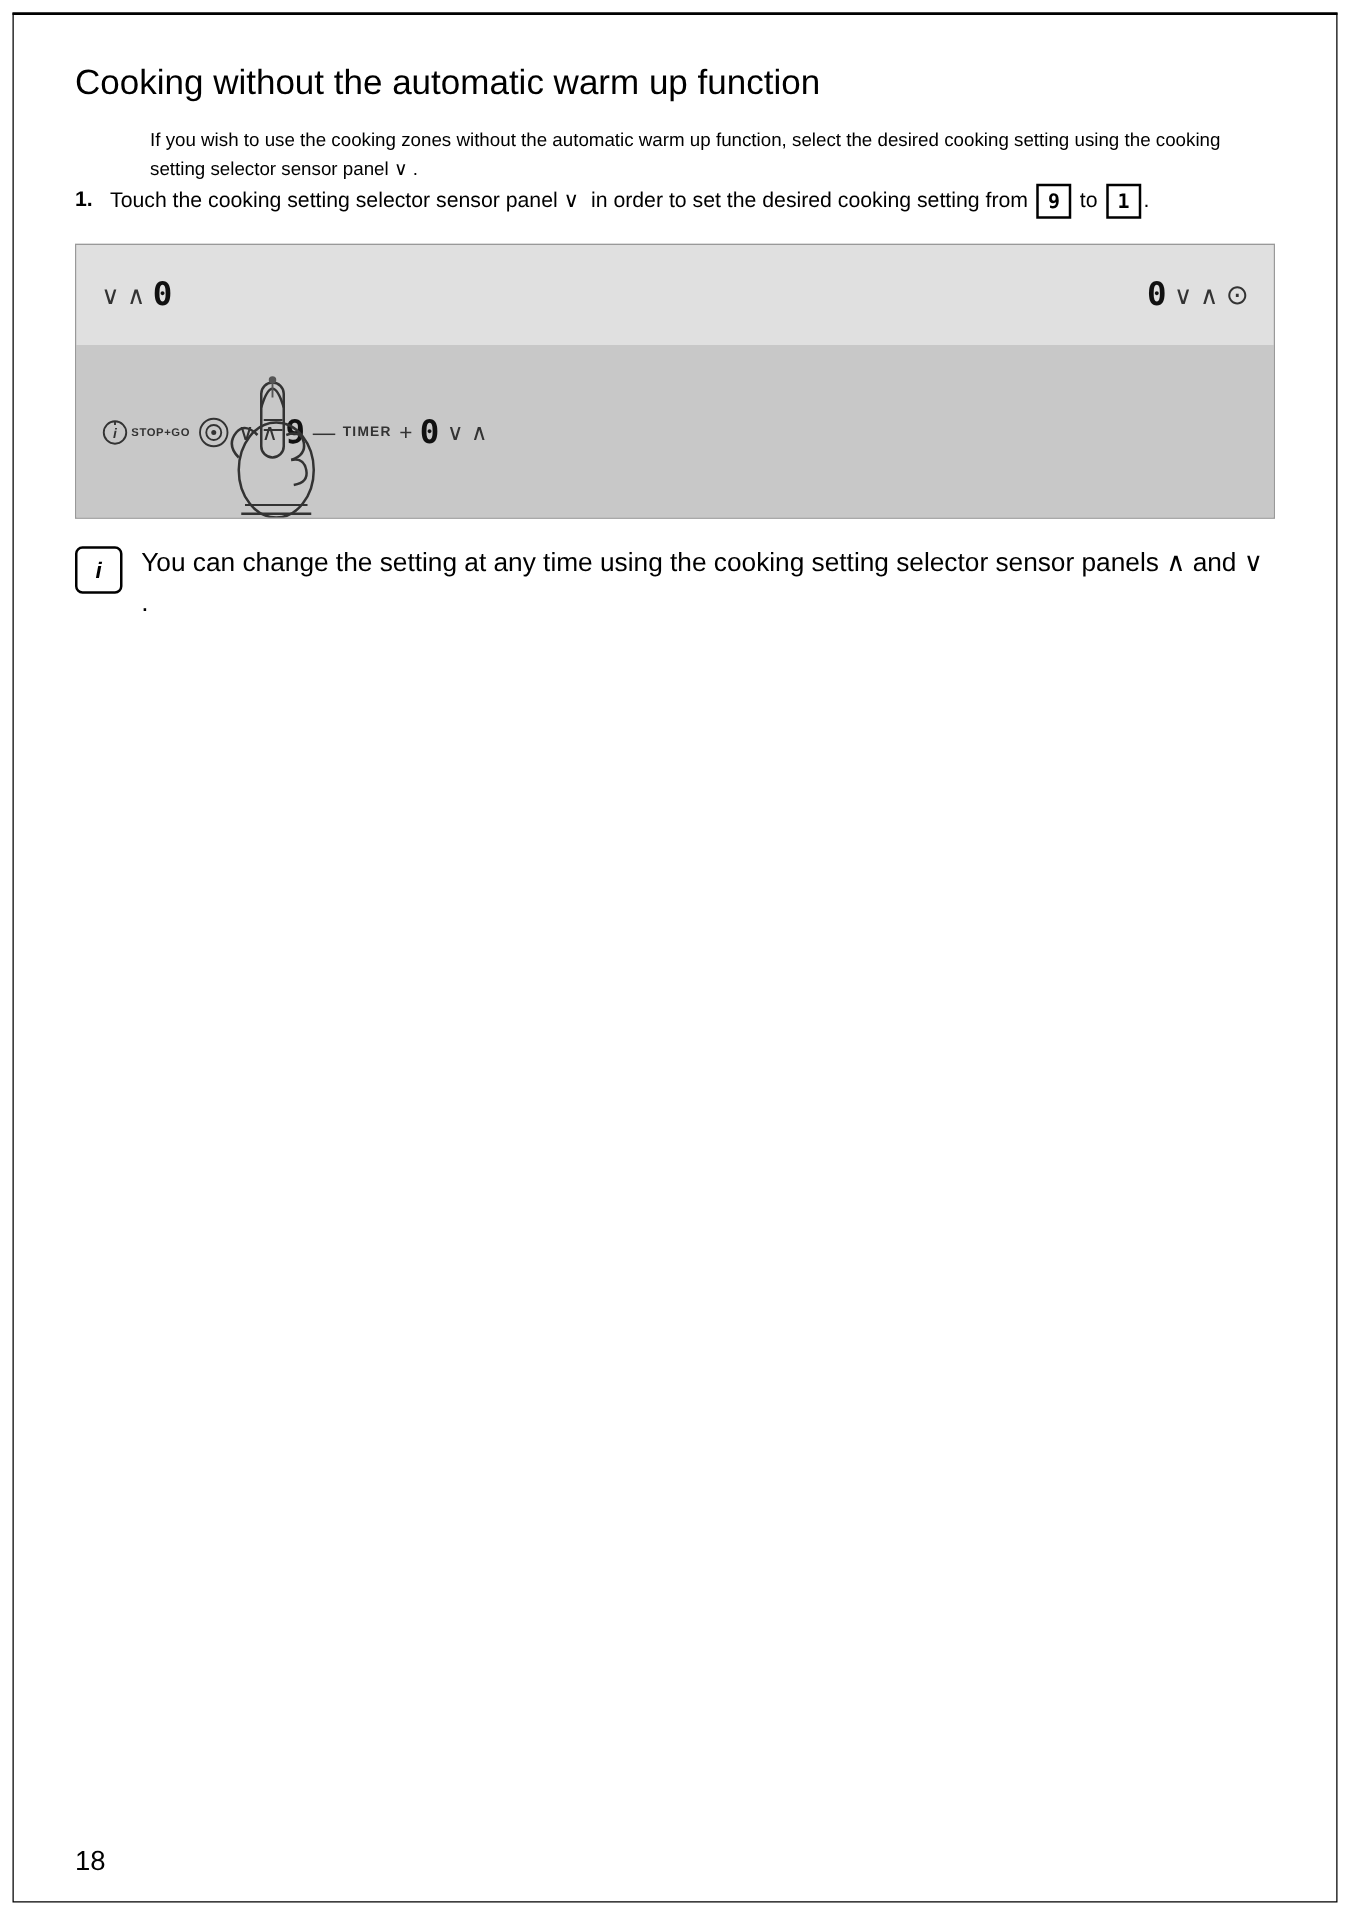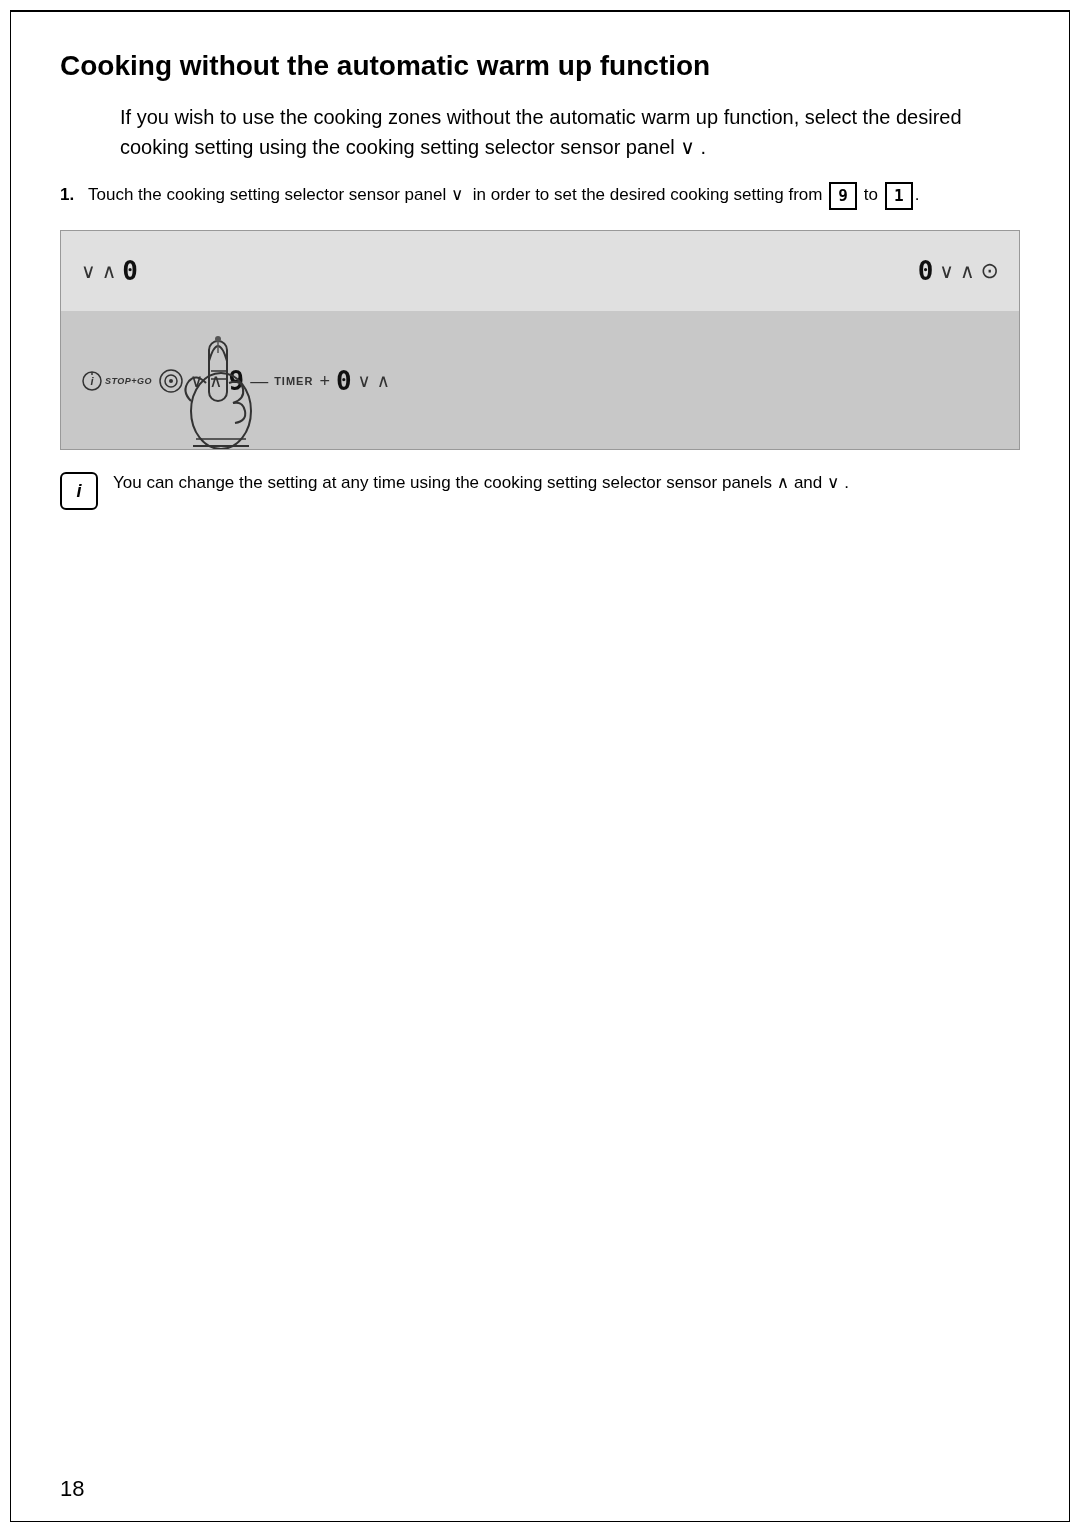--- a/index.html
+++ b/index.html
@@ -29,30 +29,29 @@
 
     .content {
       position: absolute;
       top: 30px;
       left: 60px;
       right: 60px;
     }
 
     .page-title {
       font-size: 28px;
-      font-weight: bold;
+      font-weight: normal;
       margin-bottom: 20px;
       margin-top: 20px;
     }
 
     .intro-text {
-      font-size: 20px;
+      font-size: 15px;
       line-height: 1.5;
       margin-left: 60px;
-      margin-bottom: 20px;
     }
 
     .step-section {
       margin-bottom: 20px;
     }
 
     .step-text {
       font-size: 17px;
       line-height: 1.5;
       display: flex;
@@ -133,21 +132,21 @@
       align-items: center;
       justify-content: center;
       font-size: 18px;
       font-weight: bold;
       font-style: italic;
       flex-shrink: 0;
       margin-top: 2px;
     }
 
     .info-text {
-      font-size: 17px;
+      font-size: 21px;
       line-height: 1.5;
     }
 
     .page-number {
       position: absolute;
       bottom: 30px;
       left: 60px;
       font-size: 22px;
     }
 
@@ -226,21 +225,21 @@
     </div>
 
     <div style="position:relative; background:#c8c8c8; height:140px; display:flex; align-items:center; padding: 0 20px; gap:6px;">
 
       <div style="display:flex;align-items:center;gap:2px;">
         <svg width="22" height="22" viewBox="0 0 22 22">
           <circle cx="11" cy="11" r="9" fill="none" stroke="#333" stroke-width="1.5"></circle>
           <text x="11" y="15" text-anchor="middle" font-size="11" font-style="italic" font-weight="bold" fill="#333">i</text>
           <line x1="11" y1="2" x2="11" y2="5" stroke="#333" stroke-width="1.5"></line>
         </svg>
-        <span style="font-size:9px;font-weight:bold;letter-spacing:0.5px;color:#333;font-style:italic;">STOP+GO</span>
+        <span style="font-size:9px;font-weight:bold;letter-spacing:0.5px;color:#333;">STOP+GO</span>
       </div>
 
       <svg width="26" height="26" viewBox="0 0 26 26">
         <circle cx="13" cy="13" r="11" fill="none" stroke="#333" stroke-width="1.5"></circle>
         <circle cx="13" cy="13" r="6" fill="none" stroke="#333" stroke-width="1.5"></circle>
         <circle cx="13" cy="13" r="2" fill="#333"></circle>
       </svg>
       <span class="panel-symbol" style="font-size:18px;">∨</span>
       <span class="panel-symbol" style="font-size:18px;">∧</span>
       <span class="panel-segment-display">9</span>

